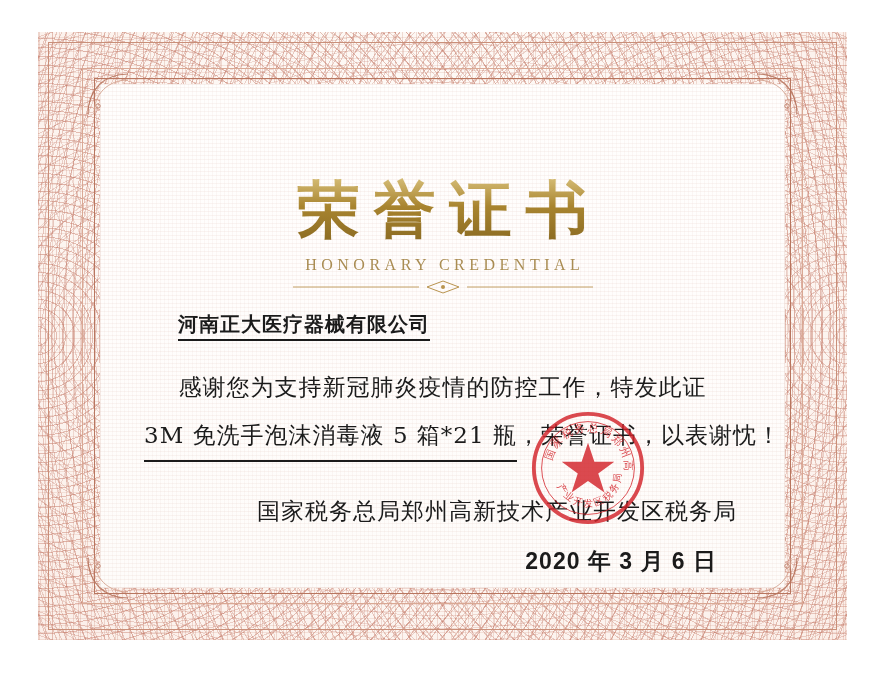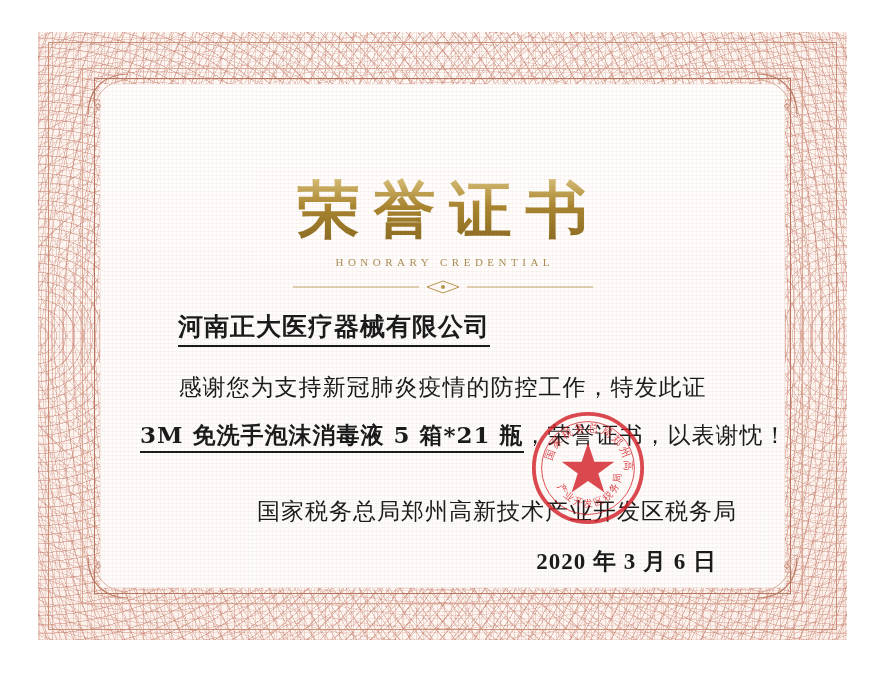--- a/index.html
+++ b/index.html
@@ -133,41 +133,41 @@
     line-height: 1.1;
   }
 
   .title-en {
     position: absolute;
     left: 0;
     right: 0;
     top: 172px;
     text-align: center;
     font-family: "Liberation Serif", serif;
-    font-size: 11px;
+    font-size: 16px;
     letter-spacing: 4.5px;
     text-indent: 4.5px;
     color: #a98c52;
   }
 
   .title-divider {
     position: absolute;
     left: 50%;
     top: 196px;
     transform: translateX(-50%);
     width: 300px;
     height: 14px;
   }
 
   .recipient {
     position: absolute;
     left: 78px;
     top: 228px;
     font-family: "DejaVu Serif", "Liberation Serif", serif;
-    font-size: 25px;
+    font-size: 20px;
     font-weight: 600;
     color: #1b1b1b;
     letter-spacing: 1px;
     border-bottom: 2px solid #1b1b1b;
     padding-bottom: 3px;
     line-height: 1.2;
   }
 
   .line-1 {
     position: absolute;
@@ -188,41 +188,41 @@
     top: 336px;
     text-align: center;
     font-family: "DejaVu Serif", "Liberation Serif", serif;
     font-size: 23px;
     color: #1b1b1b;
     letter-spacing: 1px;
     white-space: nowrap;
   }
   .line-2 .underlined {
     border-bottom: 2px solid #1b1b1b;
-    padding-bottom: 3px;
-    font-weight: 700;
+    padding-bottom: 12px;
+    font-weight: 400;
     margin-left: 40px;
   }
 
   .issuer {
     position: absolute;
     right: 48px;
     top: 412px;
     font-family: "DejaVu Serif", "Liberation Serif", serif;
     font-size: 23px;
     color: #1b1b1b;
     letter-spacing: 1px;
     white-space: nowrap;
   }
 
   .date {
     position: absolute;
     right: 68px;
     top: 462px;
-    font-family: Liberation Serif, serif;
+    font-family: Liberation Sans, sans-serif;
     font-size: 23px;
     font-weight: 600;
     color: #1b1b1b;
     letter-spacing: 1px;
     white-space: nowrap;
   }
 
   
   .seal {
     position: absolute;

